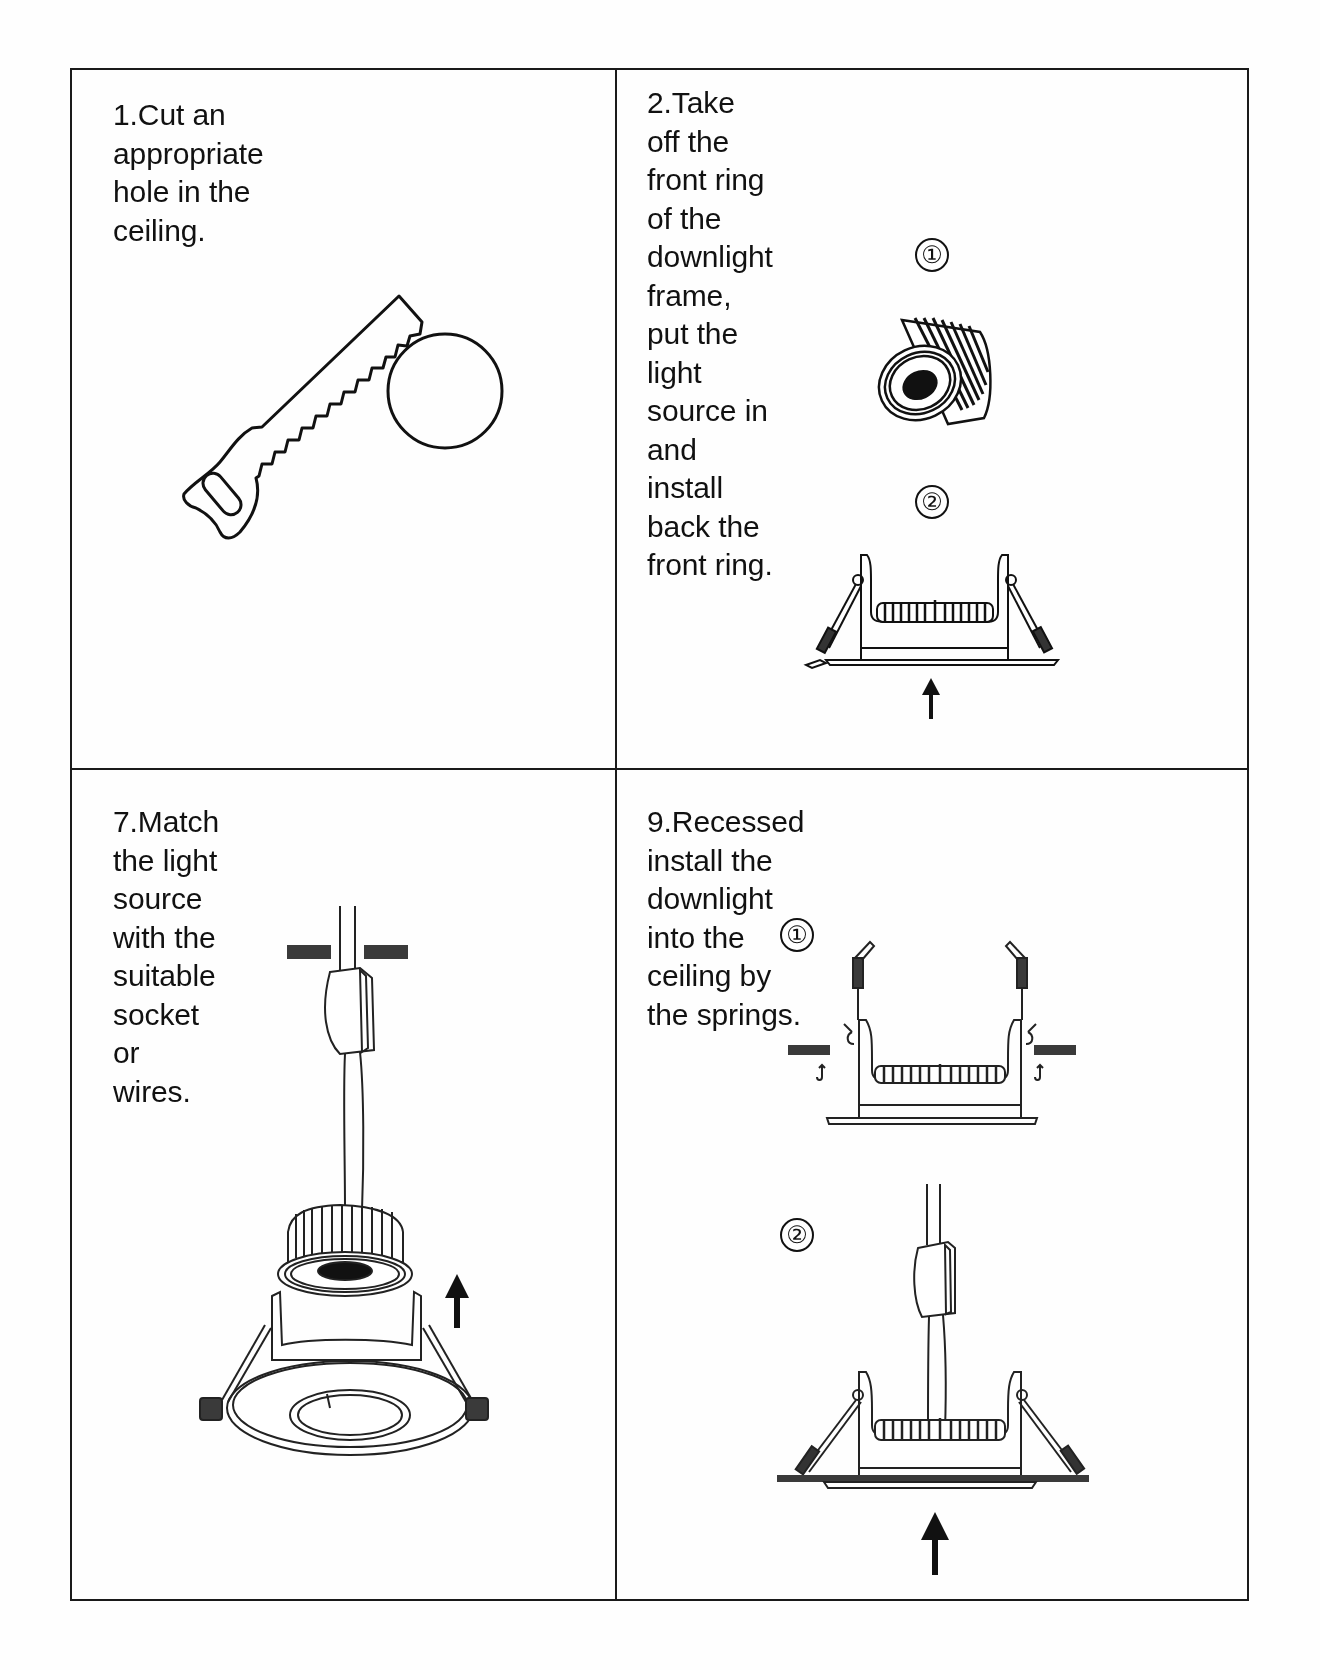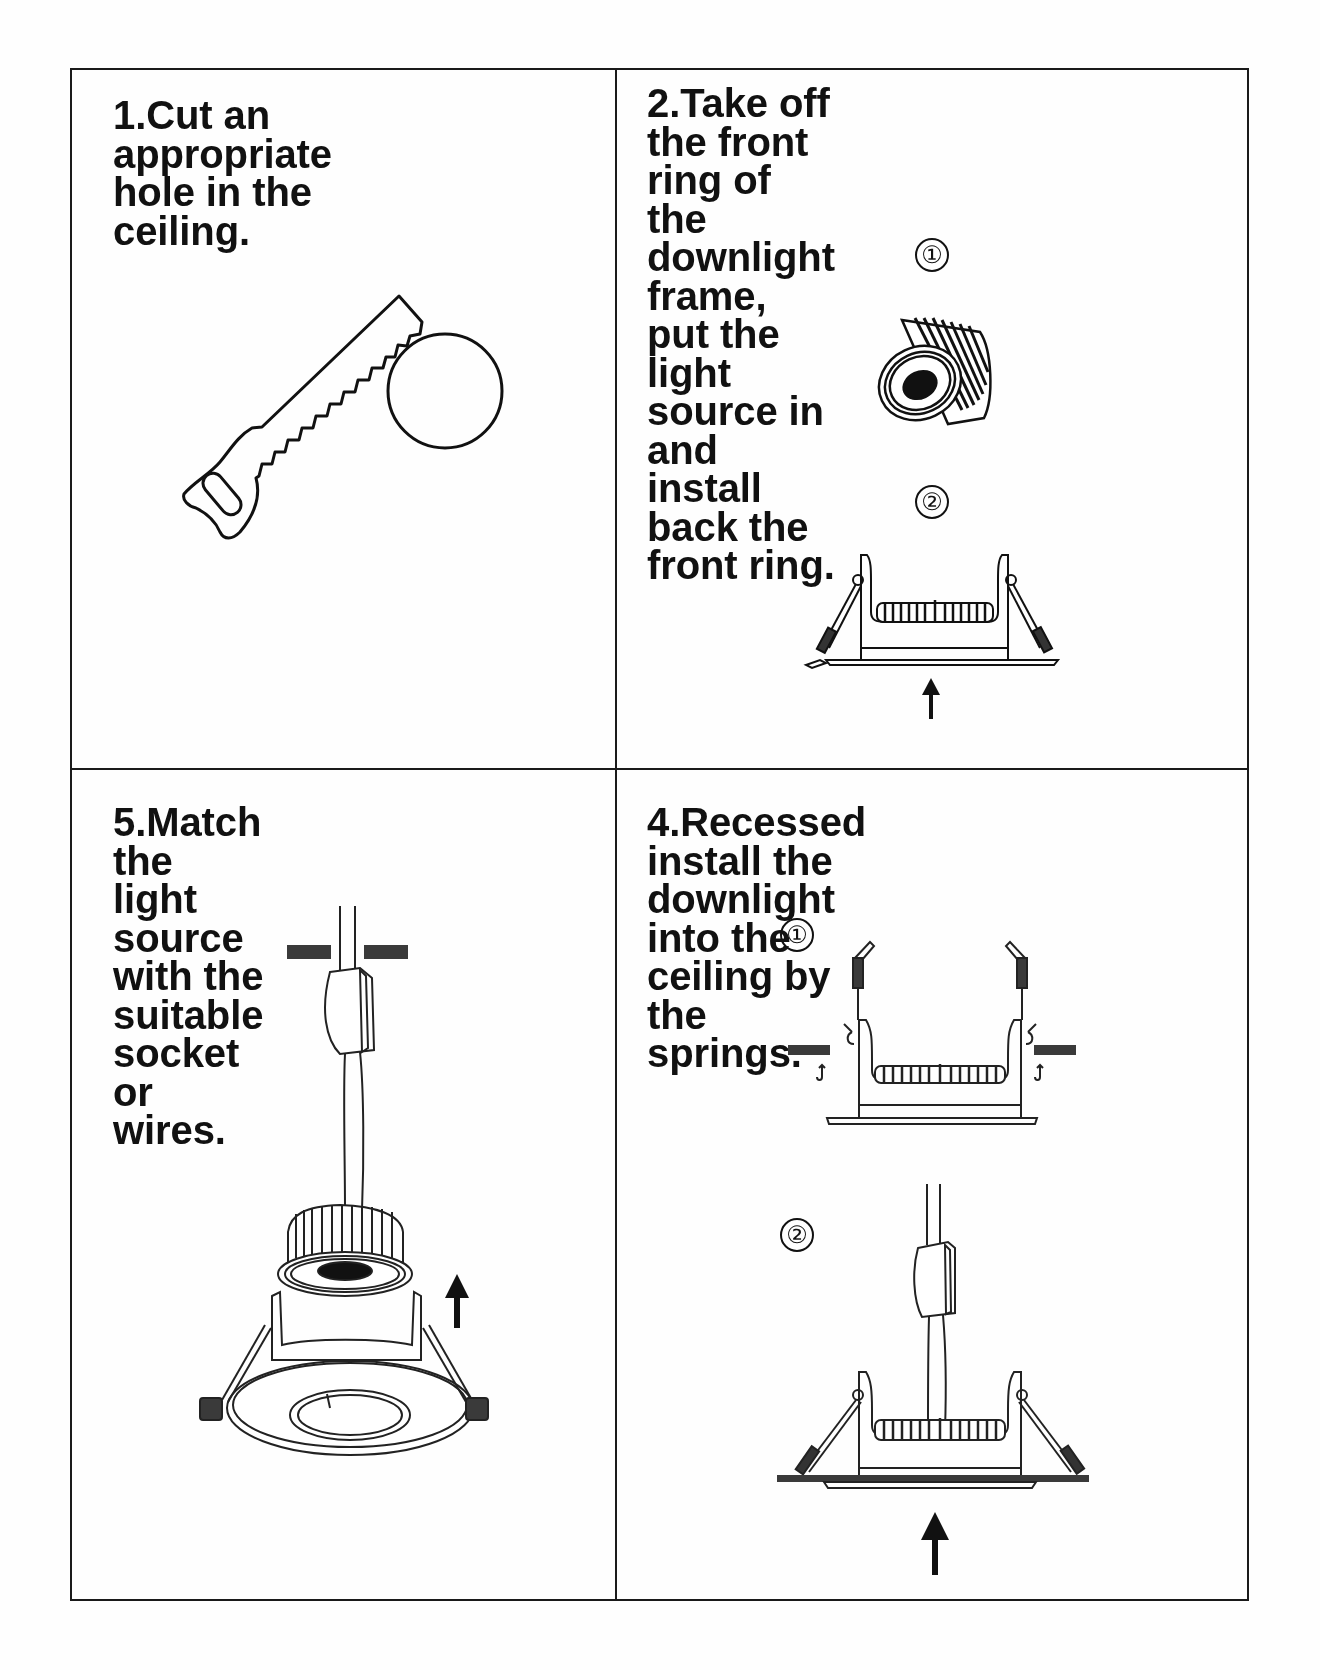--- a/index.html
+++ b/index.html
@@ -3,21 +3,21 @@
 <meta charset="utf-8">
 <style>
   html, body { margin:0; padding:0; background:#fefefe; }
   body { width:1320px; height:1670px; position:relative; overflow:hidden;
          font-family:"Liberation Sans", sans-serif; color:#111; }
   .grid { position:absolute; left:70px; top:68px; width:1179px; height:1533px;
           border:2px solid #1a1a1a; box-sizing:border-box; }
   .vline { position:absolute; left:543px; top:0; width:2px; height:100%; background:#1a1a1a; }
   .hline { position:absolute; left:0; top:698px; width:100%; height:2px; background:#1a1a1a; }
   .cell { position:absolute; }
-  .step-text { position:absolute; font-size:40px; line-height:38.5px; letter-spacing:-0.1px; white-space:pre-line;font-weight:bold; }
+  .step-text { position:absolute; font-size:30px; line-height:38.5px; letter-spacing:-0.1px; white-space:pre-line; }
   .circ { position:absolute; width:34px; height:34px; border:2px solid #111; border-radius:50%;
           box-sizing:border-box; font-size:24px; line-height:30px; text-align:center; }
   svg { position:absolute; overflow:visible; }
 </style>
 </head>
 <body>
 
 <div class="grid">
   <div class="vline"></div>
   <div class="hline"></div>
@@ -106,21 +106,21 @@
     </g>
 
     <g fill="#111">
       <rect x="929" y="693" width="4" height="26"></rect>
       <polygon points="931,678 922,695 940,695"></polygon>
     </g>
   </svg>
 </div>
 
 <div class="cell">
-  <div class="step-text" style="left:113px;top:803px;">5.Match the light source with the
+  <div class="step-text" style="left:113px;top:803px;">7.Match the light source with the
 suitable socket or wires.</div>
   <svg style="left:0;top:0;" width="1320" height="1670">
     <g fill="none" stroke="#222" stroke-width="2">
 
       <rect x="287" y="945" width="44" height="14" fill="#3a3a3a" stroke="none"></rect>
       <rect x="364" y="945" width="44" height="14" fill="#3a3a3a" stroke="none"></rect>
 
       <line x1="340" y1="906" x2="340" y2="972"></line>
         <line x1="355" y1="906" x2="355" y2="970"></line>
 
@@ -165,21 +165,21 @@
       <rect x="466" y="1398" width="22" height="22" rx="3" fill="#3a3a3a"></rect>
     </g>
     <g fill="#111">
       <rect x="454" y="1296" width="6" height="32"></rect>
       <polygon points="457,1274 445,1298 469,1298"></polygon>
     </g>
   </svg>
 </div>
 
 <div class="cell">
-  <div class="step-text" style="left:647px;top:803px;">4.Recessed install the downlight into the
+  <div class="step-text" style="left:647px;top:803px;">9.Recessed install the downlight into the
 ceiling by the springs.</div>
   <div class="circ" style="left:780px;top:918px;">①</div>
   <svg style="left:0;top:0;" width="1320" height="1670">
     <g fill="none" stroke="#222" stroke-width="2">
       <rect x="788" y="1045" width="42" height="10" fill="#3a3a3a" stroke="none"></rect>
       <rect x="1034" y="1045" width="42" height="10" fill="#3a3a3a" stroke="none"></rect>
       <path d="M822,1077 l0,-12 m-3,3 l3,-3 l3,3 M822,1077 c0,4 -5,4 -5,0"></path>
       <path d="M1040,1077 l0,-12 m-3,3 l3,-3 l3,3 M1040,1077 c0,4 -5,4 -5,0"></path>
 
       <path d="M859,1020 L866,1020 C872,1030 872,1040 872,1060 L872,1070 C872,1078 876,1080 885,1080 L995,1080 C1004,1080 1008,1078 1008,1070 L1008,1060 C1008,1040 1008,1030 1014,1020 L1021,1020 L1021,1118 L859,1118 Z"></path>

